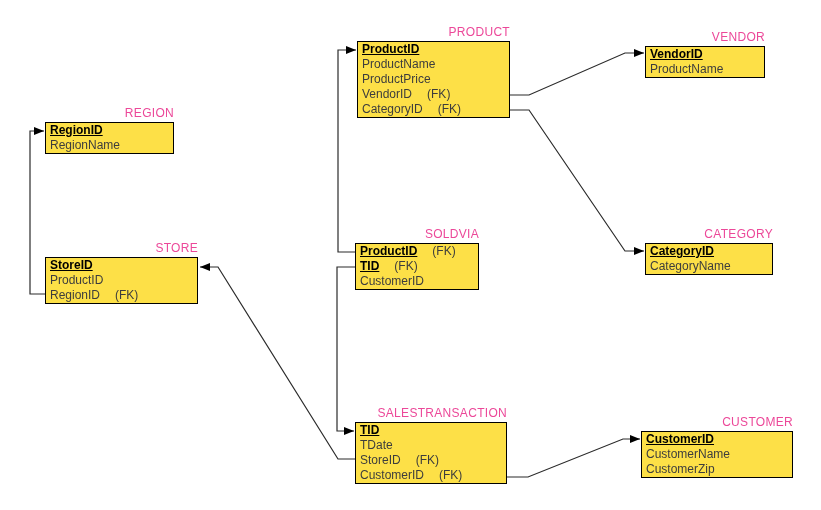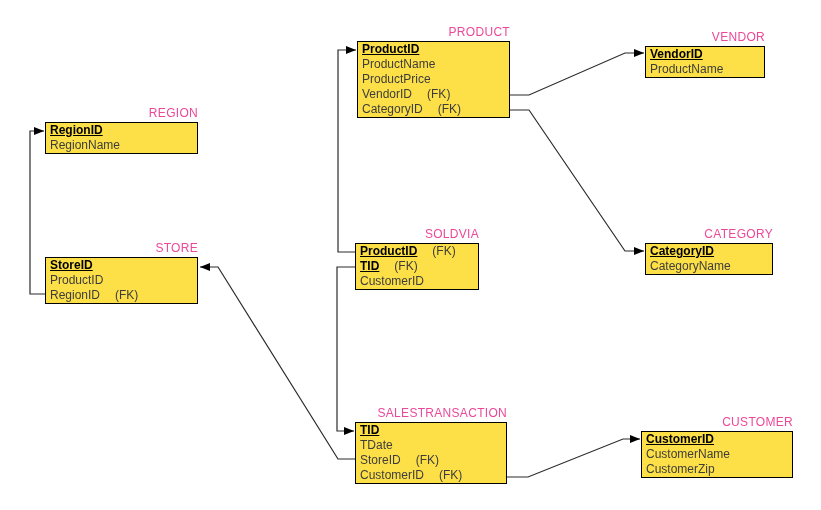--- a/index.html
+++ b/index.html
@@ -36,21 +36,21 @@
       <path d="M46,294 L30,294 L30,131 L44,131" marker-end="url(#arr)"></path>
       <path d="M355,252 L338,252 L338,50 L356,50" marker-end="url(#arr)"></path>
       <path d="M355,267 L337,267 L337,431 L354,431" marker-end="url(#arr)"></path>
       <path d="M355,459 L338,459 L218,267 L200,267" marker-end="url(#arr)"></path>
       <path d="M510,95 L529,95 L625,53 L644,53" marker-end="url(#arr)"></path>
       <path d="M510,110 L529,110 L625,251 L644,251" marker-end="url(#arr)"></path>
       <path d="M507,477 L528,477 L623,439 L640,439" marker-end="url(#arr)"></path>
     </g>
   </svg>
 
-  <div class="entity" style="left:45px;top:106px;width:153px;">
+  <div class="entity" style="left:45px;top:106px;width:129px;">
     <div class="etitle">REGION</div>
     <div class="ebox">
       <div class="row"><span class="pk">RegionID</span></div>
       <div class="row"><span>RegionName</span></div>
     </div>
   </div>
 
   <div class="entity" style="left:45px;top:241px;width:153px;">
     <div class="etitle">STORE</div>
     <div class="ebox">

